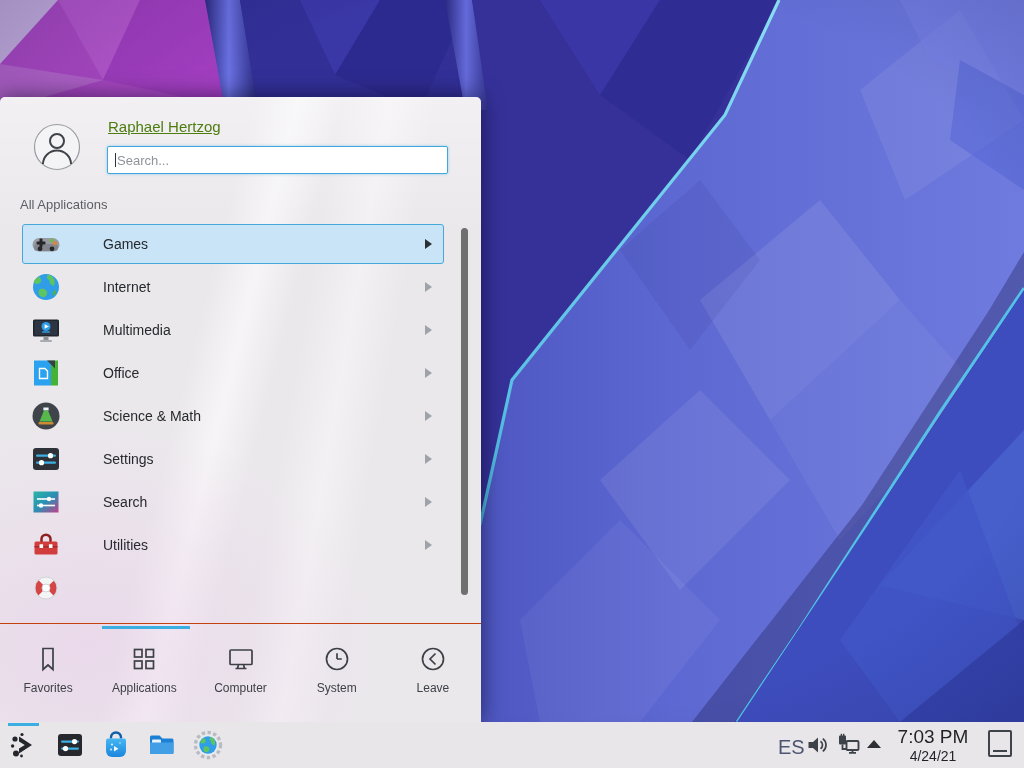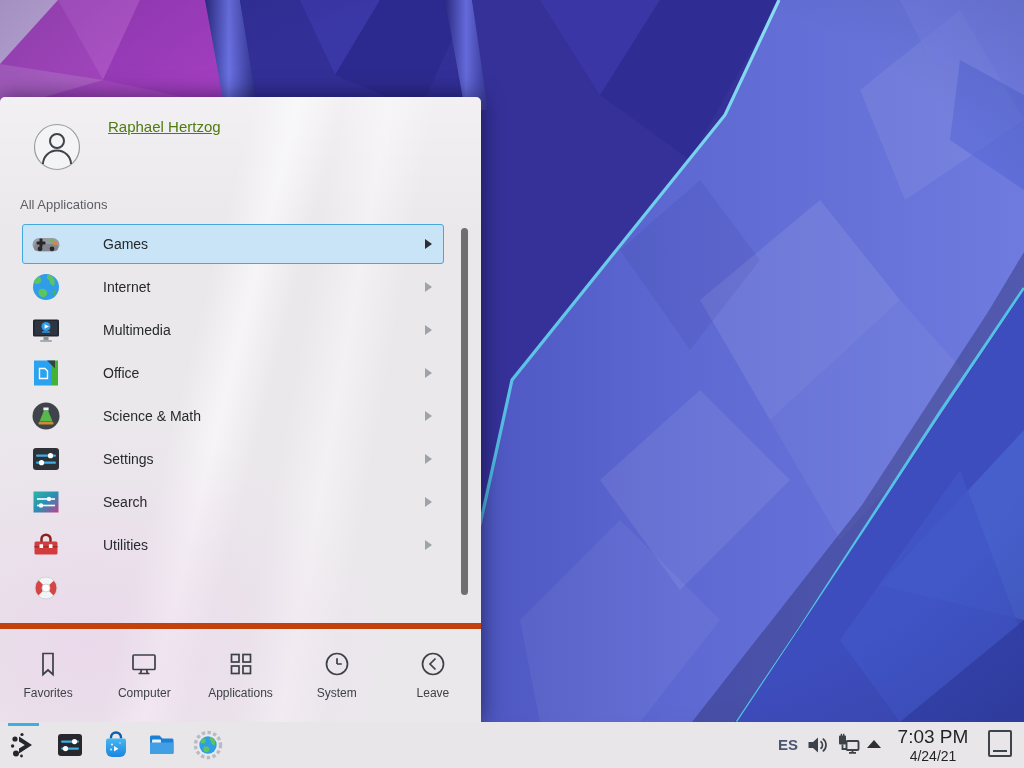--- a/index.html
+++ b/index.html
@@ -38,32 +38,32 @@
   .cat-label{margin-left:24px;font-size:14px;color:#26292d;white-space:nowrap;}
   .cat-arrow{position:absolute;right:11px;top:50%;transform:translateY(-50%);
     width:7px;height:10px;color:#9ea3a9;}
   .app-row.selected .cat-arrow{color:#2b2e32;}
   .cat-arrow svg{display:block;width:7px;height:10px;}
 
   .scrollbar{position:absolute;left:461px;top:131px;width:7px;height:367px;
     border-radius:4px;background:#6f6f6f;}
 
   .tab-bar{position:absolute;left:0;right:0;top:526px;height:99px;
-    border-top:6px solid #c2410c;display:flex;}
+    border-top:1px solid #c2410c;display:flex;}
   .tab{flex:1;display:flex;flex-direction:column;align-items:center;padding-top:20px;}
   .tab svg{width:30px;height:30px;display:block;}
   .tab-label{margin-top:7px;font-size:12px;color:#3e4247;}
   .tab-indicator{position:absolute;left:102px;top:529px;width:88px;height:3px;background:#3daee2;}
 
   
   .taskbar{position:absolute;left:0;bottom:0;width:1024px;height:46px;background:#e9e6ea;}
   .task-icon{position:absolute;top:7px;width:32px;height:32px;}
   .task-icon svg{width:32px;height:32px;display:block;}
   .launcher-active-line{position:absolute;left:8px;top:1px;width:31px;height:3px;background:#3daee2;}
-  .kbd-layout{position:absolute;left:778px;top:14px;font-size:15px;font-weight:bold;color:#4c5670;}
+  .kbd-layout{position:absolute;left:778px;top:14px;font-size:20px;font-weight:normal;color:#4c5670;}
   .tray-icon{position:absolute;}
   .tray-icon svg{display:block;}
   .clock{position:absolute;left:889px;top:3px;width:88px;text-align:center;cursor:default;}
   .clock .time{font-size:19px;color:#1f2226;line-height:24px;}
   .clock .date{font-size:14px;color:#1f2226;line-height:15px;}
   .show-desktop{position:absolute;left:988px;top:8px;width:24px;height:27px;
     border:2px solid #3f444b;border-radius:2px;box-sizing:border-box;}
   .show-desktop i{position:absolute;left:3px;right:3px;bottom:3px;height:2px;background:#3f444b;}
 </style>
 </head>
@@ -135,20 +135,24 @@
 
     <div class="avatar">
       <svg viewBox="0 0 48 48" width="48" height="48">
         <circle cx="24" cy="24" r="22.5" fill="#f4f3f5" stroke="#9a9da2" stroke-width="1.2"></circle>
         <circle cx="24" cy="18" r="7" fill="none" stroke="#3f434a" stroke-width="2"></circle>
         <path d="M10,41 a14,13.5 0 0 1 28,0" fill="none" stroke="#3f434a" stroke-width="2"></path>
       </svg>
     </div>
     <div class="user-name">Raphael Hertzog</div>
 
+    <div class="search">
+      <input type="text" placeholder="Search..." style="">
+      <div class="text-caret"></div>
+    </div>
 
     <div class="section-label">All Applications</div>
 
     <div class="app-list">
 
       <div class="app-row selected">
         <span class="cat-icon">
           <svg viewBox="0 0 32 32">
               <rect x="2.5" y="10" width="27" height="13.5" rx="6.7" fill="#989ba1"></rect>
               <rect x="4" y="16" width="24" height="7" rx="3.5" fill="#83868c"></rect>
@@ -319,39 +323,39 @@
     <div class="scrollbar"></div>
 
     <div class="tab-indicator"></div>
     <div class="tab-bar">
       <div class="tab">
         <svg viewBox="0 0 30 30">
             <path d="M10,4.5 h10 v21 l-5,-4.5 l-5,4.5 z" fill="none" stroke="#3d4147" stroke-width="1.7"></path>
           </svg>
         <span class="tab-label">Favorites</span>
       </div>
-      <div class="tab">
-        <svg viewBox="0 0 30 30">
-            <g fill="none" stroke="#3d4147" stroke-width="1.7">
-              <rect x="4" y="6" width="22" height="14.5" rx="1"></rect>
-              <path d="M12.5,20.5 L11.5,24.5 M17.5,20.5 L18.5,24.5 M9.5,24.5 h11"></path>
-            </g>
-          </svg>
-        <span class="tab-label">Computer</span>
-      </div>
       <div class="tab active">
         <svg viewBox="0 0 30 30">
             <g fill="none" stroke="#3d4147" stroke-width="1.7">
               <rect x="5.5" y="5.5" width="7.5" height="7.5"></rect>
               <rect x="17" y="5.5" width="7.5" height="7.5"></rect>
               <rect x="5.5" y="17" width="7.5" height="7.5"></rect>
               <rect x="17" y="17" width="7.5" height="7.5"></rect>
             </g>
           </svg>
         <span class="tab-label">Applications</span>
+      </div>
+      <div class="tab">
+        <svg viewBox="0 0 30 30">
+            <g fill="none" stroke="#3d4147" stroke-width="1.7">
+              <rect x="4" y="6" width="22" height="14.5" rx="1"></rect>
+              <path d="M12.5,20.5 L11.5,24.5 M17.5,20.5 L18.5,24.5 M9.5,24.5 h11"></path>
+            </g>
+          </svg>
+        <span class="tab-label">Computer</span>
       </div>
       <div class="tab">
         <svg viewBox="0 0 30 30">
             <g fill="none" stroke="#3d4147" stroke-width="1.7">
               <circle cx="15" cy="15" r="10.5"></circle>
               <path d="M15,15 V9.2 M15,15 H19.8"></path>
             </g>
           </svg>
         <span class="tab-label">System</span>
       </div>

